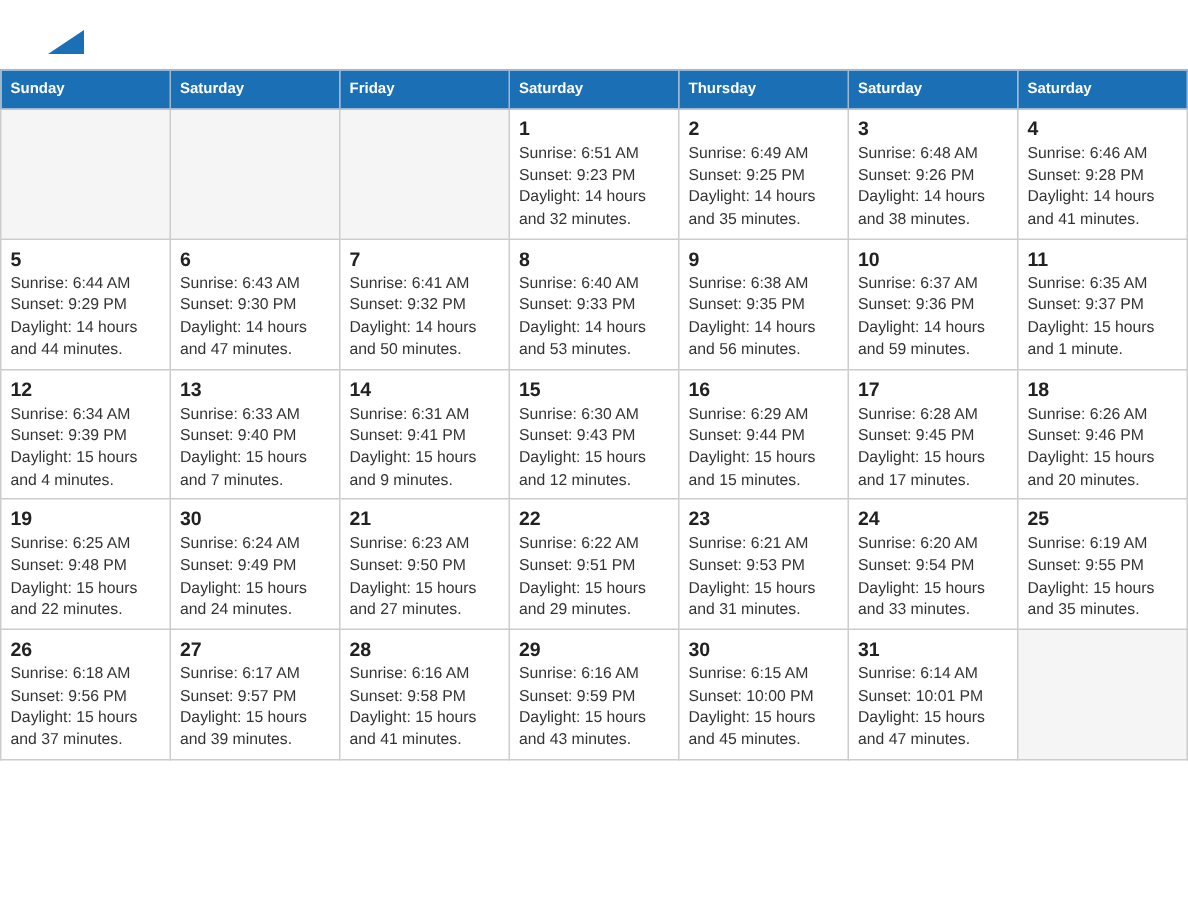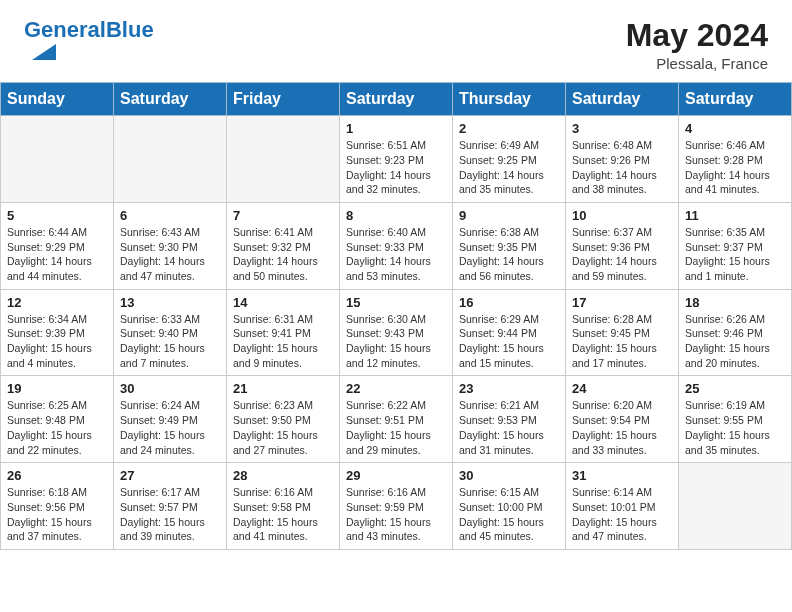--- a/index.html
+++ b/index.html
@@ -46,21 +46,21 @@
     }
     .calendar {
       width: 100%;
       border-collapse: collapse;
       margin: 0;
       padding: 0 10px;
     }
     .calendar th {
       background: #1a6fb5;
       color: #fff;
-      font-size: 16px;
+      font-size: 10px;
       font-weight: bold;
       padding: 7px 6px;
       text-align: left;
       border: 1px solid #a0b8d0;
     }
     .calendar td {
       vertical-align: top;
       border: 1px solid #ccc;
       padding: 5px 6px;
       font-size: 11px;
@@ -88,33 +88,26 @@
       margin: 0 10px;
       width: calc(100% - 20px);
     }
   </style>
 </head>
 <body>
 
 <div class="header">
   <div class="logo">
     <div>
-      <div class="logo-text">
-        <span>General</span><span style="color:#1a6fb5">Blue</span>
-      </div>
 
       <svg width="32" height="16" viewBox="0 0 32 16" style="display:block;margin-top:2px;">
         <polygon points="8,16 32,0 32,16" fill="#1a6fb5"></polygon>
       </svg>
     </div>
   </div>
-  <div class="title-block">
-    <div class="month-year">May 2024</div>
-    <div class="location">Plessala, France</div>
-  </div>
 </div>
 
 <table class="calendar">
   <thead>
     <tr>
       <th>Sunday</th>
       <th>Saturday</th>
       <th>Friday</th>
       <th>Saturday</th>
       <th>Thursday</th>

